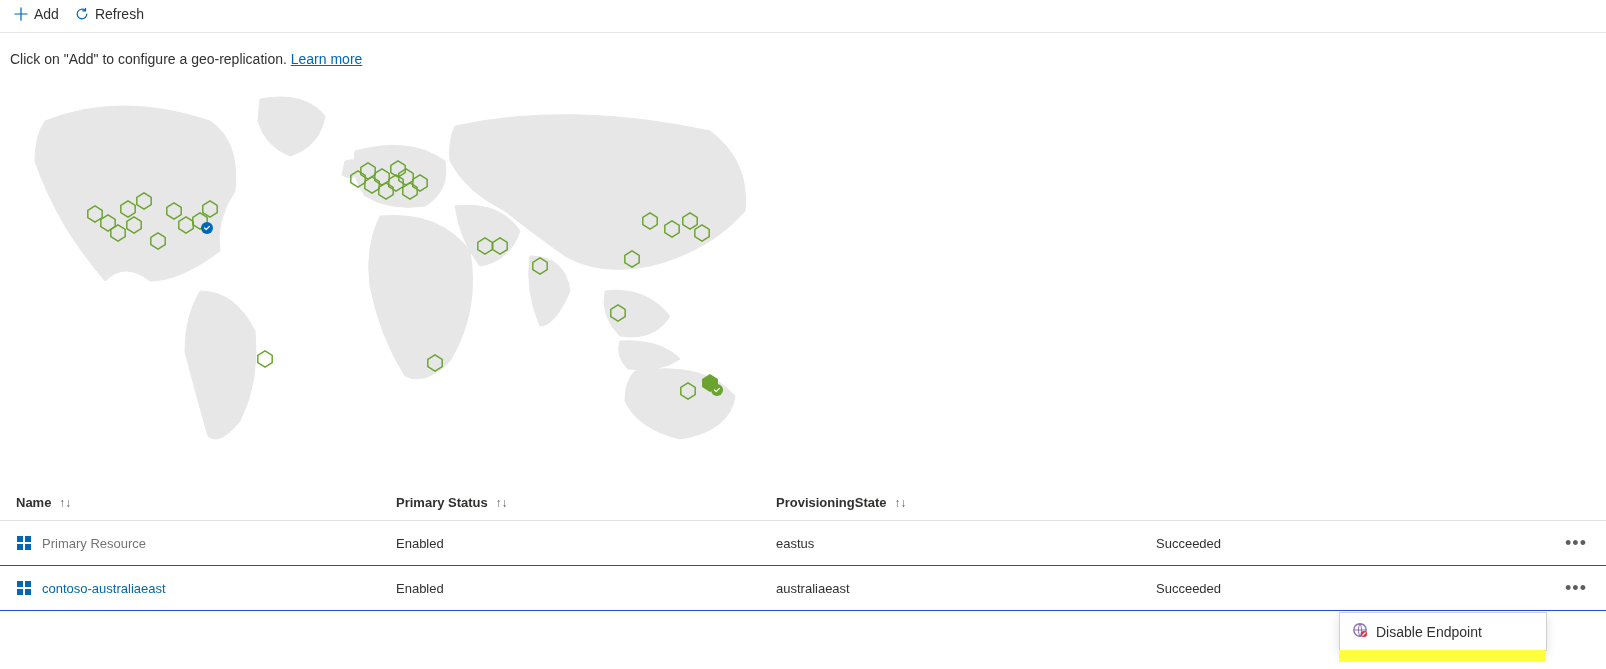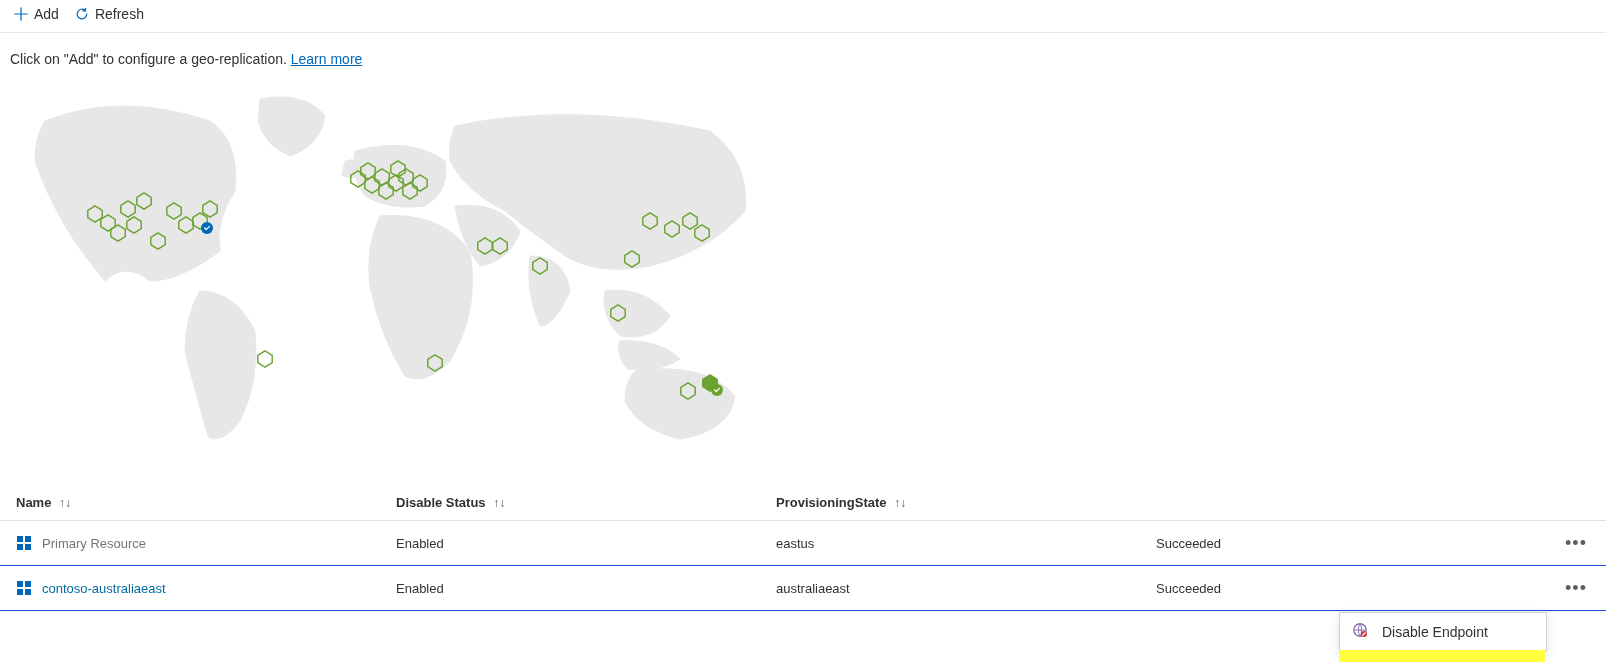--- a/index.html
+++ b/index.html
@@ -98,21 +98,21 @@
     position:absolute;
     top: 612px;
     left: 1339px;
     width: 206px;
     background:#ffffff;
     border:1px solid #d2d0ce;
     box-shadow: 0 4px 10px rgba(0,0,0,.12);
     font-size:14px;
   }
   .context-menu .item {
-    display:flex; align-items:center; gap:14px;
+    display:flex; align-items:center; gap:8px;
     padding: 9px 12px;
     cursor:pointer;
   }
   .highlight-bar {
     position:absolute;
     top: 650px;
     left: 1339px;
     width: 206px;
     height: 12px;
     background: #ffff3b;
@@ -371,21 +371,21 @@
   </div>
 </div>
 
 <div class="grid">
   <div class="grid-header">
     <div>
       <span>Name</span>
       <span class="sort-arrows">↑↓</span>
     </div>
     <div>
-      <span>Disable Status</span>
+      <span>Primary Status</span>
       <span class="sort-arrows">↑↓</span>
     </div>
     <div>
       <span>ProvisioningState</span>
       <span class="sort-arrows">↑↓</span>
     </div>
     <div></div>
   </div>
 
   <div class="grid-row">

